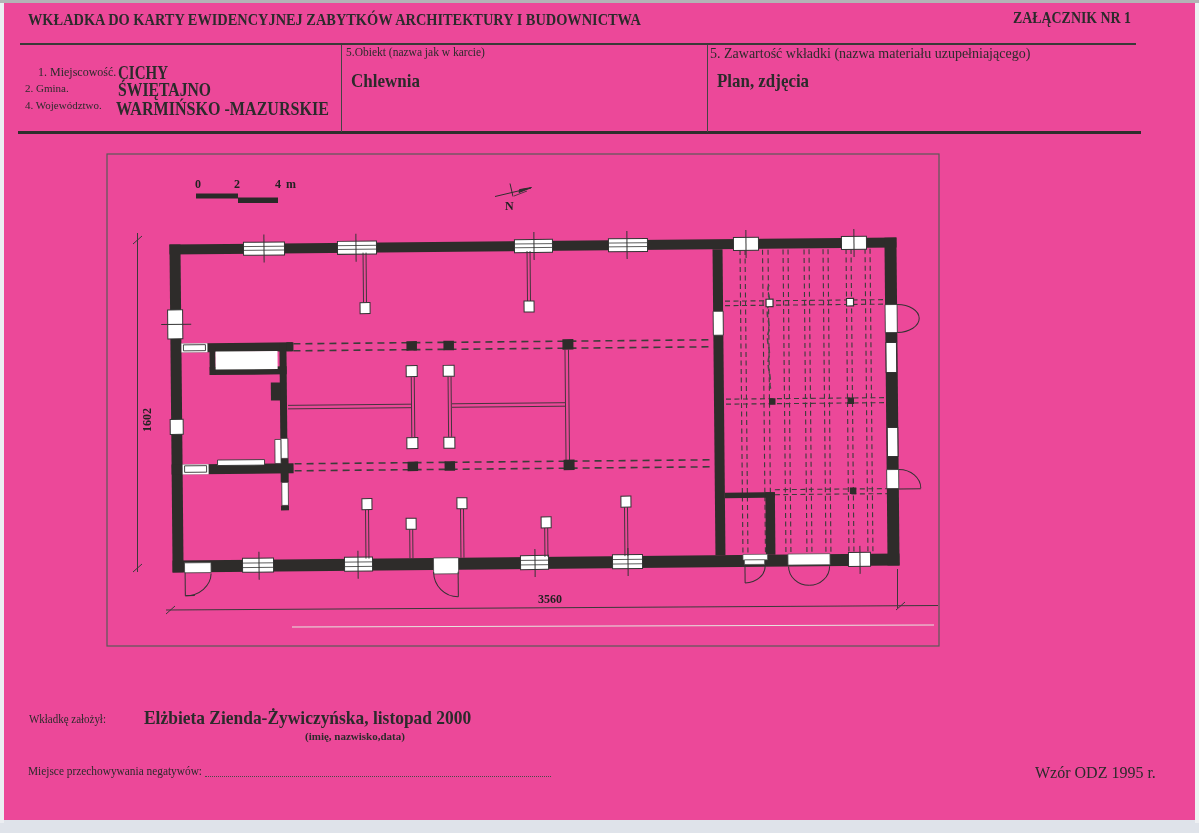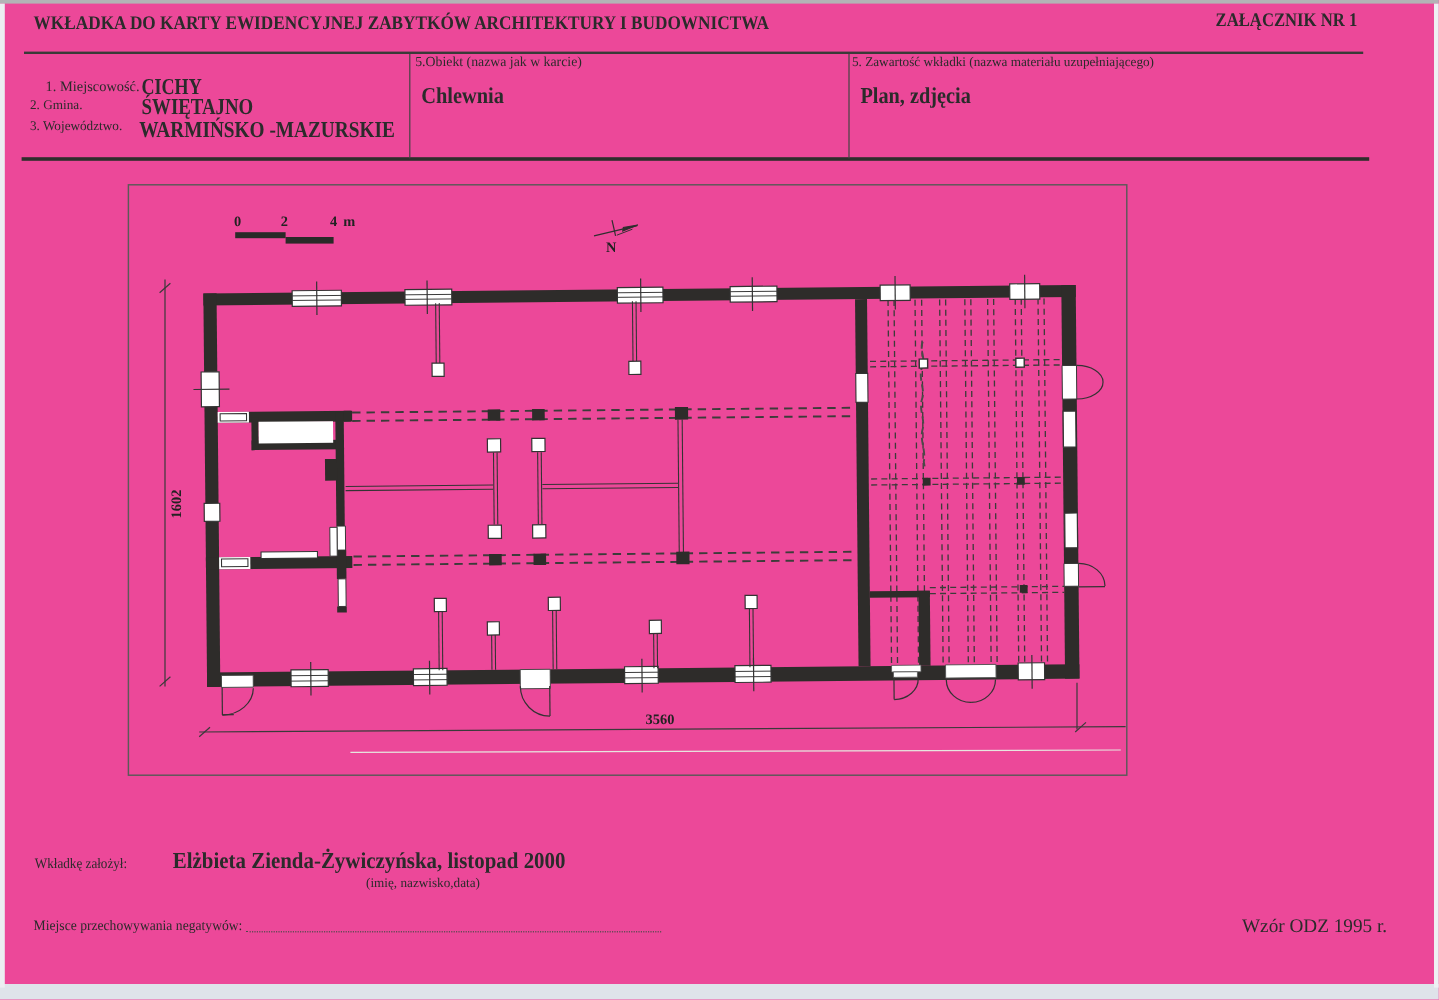--- a/index.html
+++ b/index.html
@@ -33,37 +33,37 @@
   <div class="abs" style="left:707px;top:45px;width:1px;height:87px;background:#444;"></div>
 
   <div class="abs" style="left:38px;top:65px;font-size:12px;">1. Miejscowość.</div>
 
   <div class="abs b" id="t3" style="transform:scaleX(0.79);left:118px;top:63.5px;font-size:19px;line-height:17px;transform-origin:0 0;">CICHY</div>
 
   <div class="abs" style="left:25px;top:82px;font-size:11px;">2. Gmina.</div>
 
   <div class="abs b" id="t4" style="transform:scaleX(0.826);left:118px;top:81px;font-size:19px;line-height:17px;transform-origin:0 0;">ŚWIĘTAJNO</div>
 
-  <div class="abs" style="left:25px;top:99px;font-size:11px;">3. Województwo.</div>
+  <div class="abs" style="left:25px;top:99px;font-size:11px;">4. Województwo.</div>
 
   <div class="abs b" id="t5" style="transform:scaleX(0.846);left:116px;top:99.5px;font-size:19px;line-height:17px;transform-origin:0 0;">WARMIŃSKO -MAZURSKIE</div>
 
   <div class="abs" id="t13" style="left:346px;top:46px;font-size:11.5px;transform-origin:0 0;">5.Obiekt (nazwa jak w karcie)</div>
 
   <div class="abs b" id="t6" style="transform:scaleX(0.895);left:351px;top:72px;font-size:19px;line-height:18px;transform-origin:0 0;">Chlewnia</div>
 
-  <div class="abs" id="t12" style="left:710px;top:46px;font-size:11px;transform-origin:0 0;">5. Zawartość wkładki (nazwa materiału uzupełniającego)</div>
+  <div class="abs" id="t12" style="left:710px;top:46px;font-size:14px;transform-origin:0 0;">5. Zawartość wkładki (nazwa materiału uzupełniającego)</div>
 
   <div class="abs b" id="t7" style="transform:scaleX(0.89);left:717px;top:72px;font-size:19px;line-height:18px;transform-origin:0 0;">Plan, zdjęcia</div>
 
   <div class="abs" id="t9" style="transform:scaleX(0.913);left:29px;top:712px;font-size:12px;transform-origin:0 0;">Wkładkę założył:</div>
 
   <div class="abs b" id="t8" style="transform:scaleX(0.917);left:144px;top:709px;font-size:19px;line-height:18px;transform-origin:0 0;">Elżbieta Zienda-Żywiczyńska, listopad 2000</div>
 
-  <div class="abs" id="t14" style="left:305px;top:730px;font-size:11px;transform-origin:0 0;">(imię, nazwisko,data)</div>
+  <div class="abs" id="t14" style="left:305px;top:730px;font-size:11px;transform-origin:0 0;font-weight:bold;">(imię, nazwisko,data)</div>
 
   <div class="abs" id="t10" style="transform:scaleX(0.946);left:28px;top:764px;font-size:12px;transform-origin:0 0;">Miejsce przechowywania negatywów:</div>
 
   <div class="abs" style="left:205px;top:766px;width:346px;height:10px;border-bottom:1.5px dotted #4a4a48;"></div>
 
   <div class="abs" id="t11" style="left:1035px;top:764px;font-size:16px;transform-origin:0 0;">Wzór ODZ 1995 r.</div>
 
   <svg class="abs" style="left:0;top:0;" width="1199" height="833" viewBox="0 0 1199 833">
 
     <rect x="107" y="154" width="832" height="492" fill="none" stroke="#5a5a58" stroke-width="1.2"></rect>

